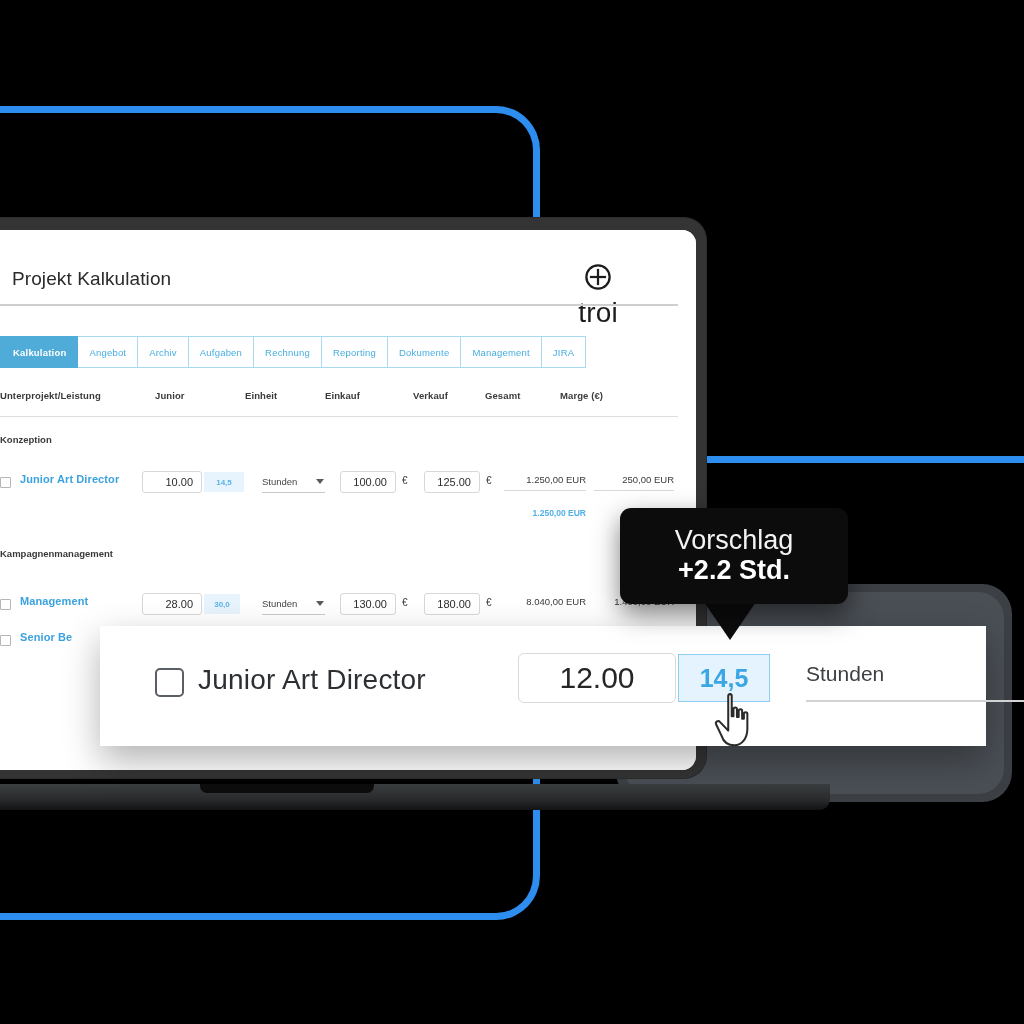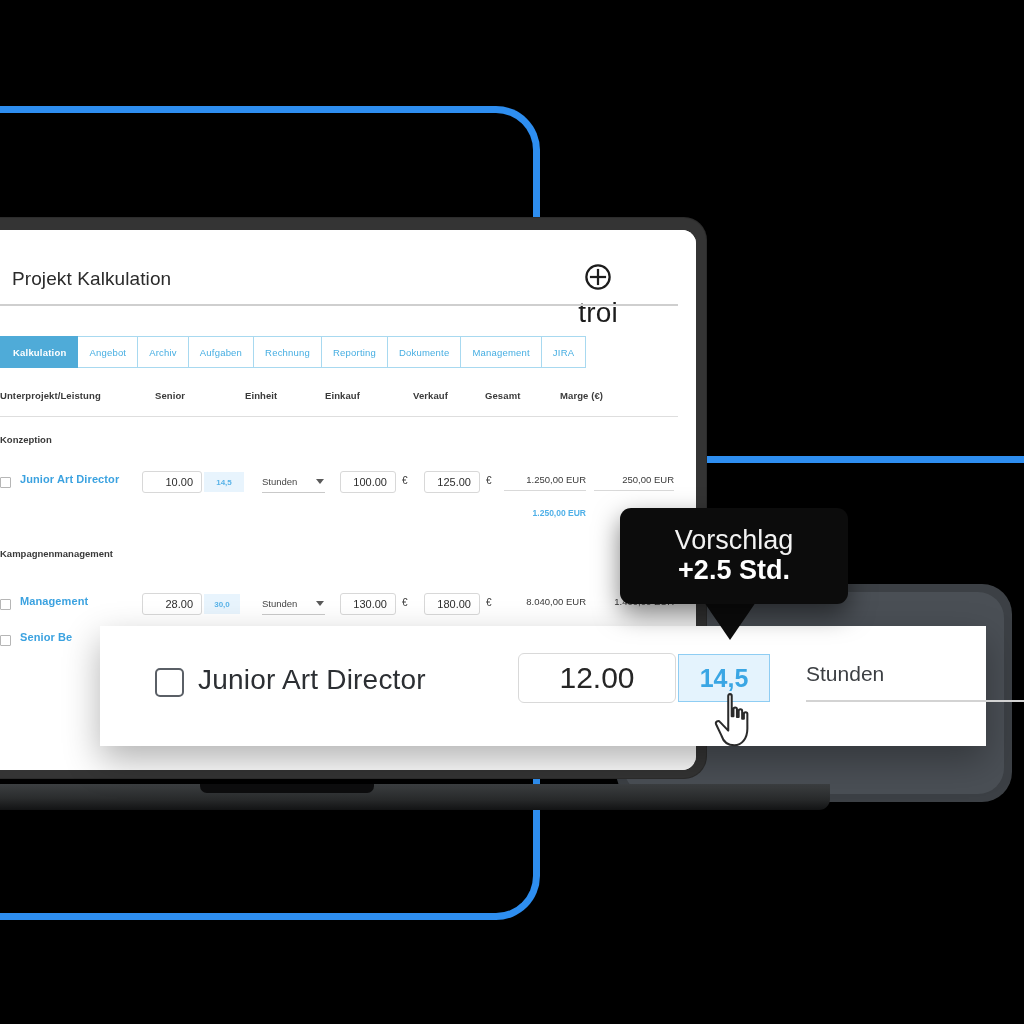--- a/index.html
+++ b/index.html
@@ -122,21 +122,21 @@
         <div class="tab">Aufgaben</div>
         <div class="tab">Rechnung</div>
         <div class="tab">Reporting</div>
         <div class="tab">Dokumente</div>
         <div class="tab">Management</div>
         <div class="tab">JIRA</div>
       </div>
 
       <div id="col-head">
         <span class="ch" style="left:0px">Unterprojekt/Leistung</span>
-        <span class="ch" style="left:155px">Senior</span>
+        <span class="ch" style="left:155px">Junior</span>
         <span class="ch" style="left:245px">Einheit</span>
         <span class="ch" style="left:325px">Einkauf</span>
         <span class="ch" style="left:413px">Verkauf</span>
         <span class="ch" style="left:485px">Gesamt</span>
         <span class="ch" style="left:560px">Marge (€)</span>
       </div>
       <div id="head-rule"></div>
 
       <div class="grp" style="top:204px">Konzeption</div>
 
@@ -201,16 +201,16 @@
 
   <svg id="cursor" viewBox="0 0 46 58">
     <path d="M16 4 C16 1.6 19.6 1.6 19.6 4 L19.6 25 L21.4 25 L21.4 17.6 C21.4 15.4 25 15.4 25 17.6 L25 26 L26.8 26 L26.8 19.6
              C26.8 17.4 30.4 17.4 30.4 19.6 L30.4 27.6 L32.2 27.6 L32.2 22.6 C32.2 20.4 35.8 20.4 35.8 22.6 L35.8 38
              C35.8 48 30 55.2 22.4 55.2 C15 55.2 10.6 50.4 9 45.2 L3.4 33.4 C2.4 31 5.6 28.8 7.6 31.2 L16 40 Z" fill="#ffffff" stroke="#2a2a2a" stroke-width="2.1" stroke-linejoin="round"></path>
   </svg>
 
   <div id="tt-tail"></div>
   <div id="tooltip">
     <div id="tt-l1">Vorschlag</div>
-    <div id="tt-l2">+2.5 Std.</div>
+    <div id="tt-l2">+2.2 Std.</div>
   </div>
 
 </div>
 
 </body></html>

